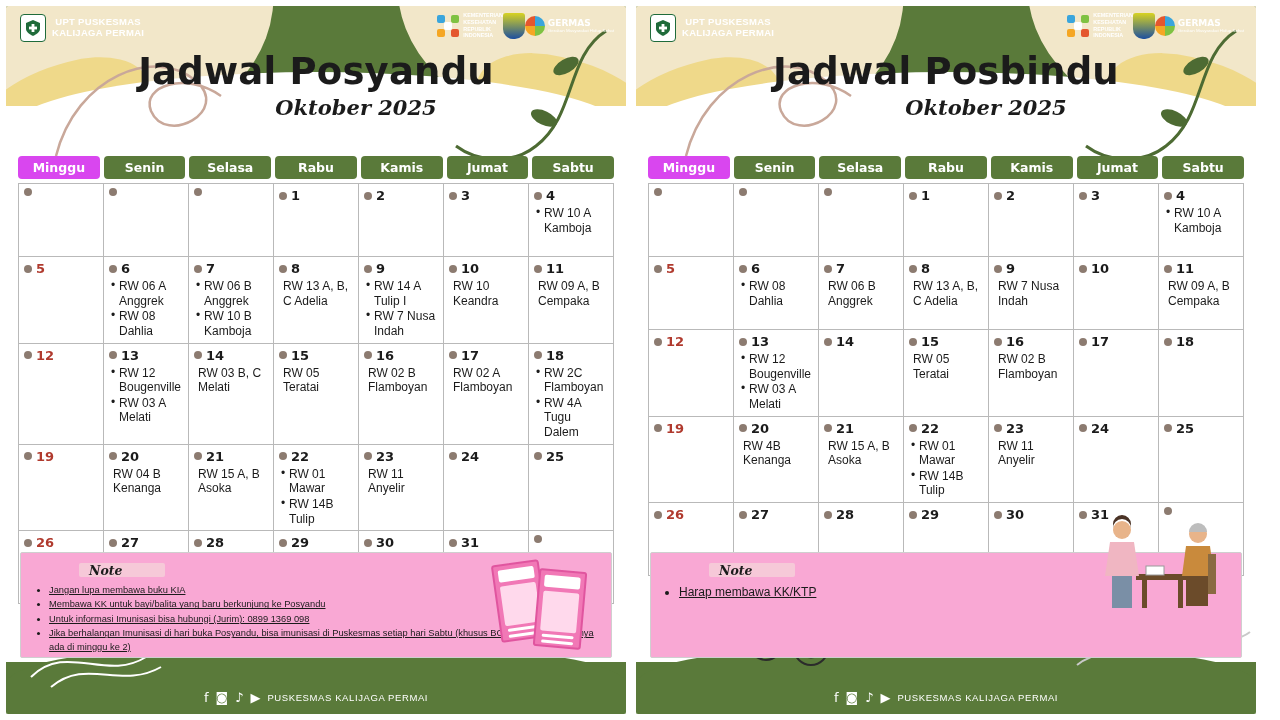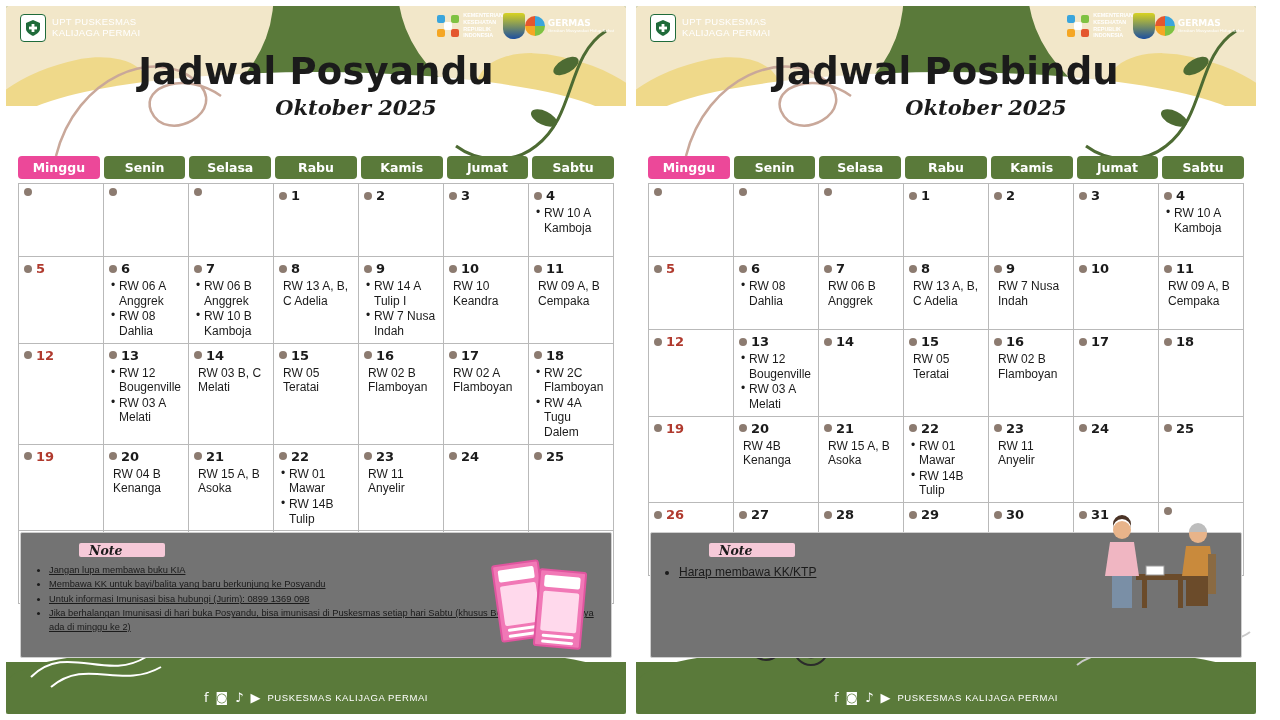--- a/index.html
+++ b/index.html
@@ -57,21 +57,21 @@
 
   
   .topbar { position:absolute; left:0; right:0; top:0; height:50px; z-index:6; }
   .brand { position:absolute; left:14px; top:8px; display:flex; align-items:center; gap:6px; }
   .brand-logo {
     width:26px; height:28px; background:#ffffff; border-radius:4px;
     display:flex; align-items:center; justify-content:center;
     border:1.5px solid #1f6b3a;
   }
   .brand-logo svg { display:block; }
-  .brand-text { color:#ffffff; font-size:9.5px; font-weight:normal; line-height:1.15; letter-spacing:.3px; }
+  .brand-text { color:#ffffff; font-size:9.5px; font-weight:bold; line-height:1.15; letter-spacing:.3px;text-align:center; }
   .logos { position:absolute; right:12px; top:6px; display:flex; align-items:center; }
   .logo-kemkes { display:flex; align-items:center; gap:4px; }
   .kemkes-mark { width:22px; height:22px; position:relative; }
   .kemkes-mark i { position:absolute; width:8px; height:8px; border-radius:2px; }
   .logo-cap { color:#ffffff; font-size:5.4px; line-height:1.25; font-weight:bold; }
   .logo-city { width:22px; height:26px; background:linear-gradient(#d8d321,#1c4fa0); border-radius:3px 3px 10px 10px; }
   .logo-germas { display:flex; align-items:center; gap:3px; }
   .germas-mark { width:20px; height:20px; border-radius:50%; background:conic-gradient(#3aa5dc 0 25%,#7fc242 0 50%,#f5a623 0 75%,#e4572e 0 100%); }
   .germas-text { color:#ffffff; font-size:9px; font-weight:bold; font-family:"DejaVu Sans", sans-serif; }
   .germas-sub { color:#ffffff; font-size:4.4px; line-height:1.2; }
@@ -89,41 +89,41 @@
   }
 
   
   .cal { position:absolute; left:12px; right:12px; top:150px; z-index:7; }
   .dow-row { display:grid; grid-template-columns:repeat(7,1fr); gap:4px; }
   .dow {
     height:23px; border-radius:4px; color:#ffffff;
     font-size:12.5px; font-weight:bold; display:flex; align-items:center; justify-content:center;
     font-family:"DejaVu Sans", sans-serif;
   }
-  .dow.sun { background:#ec4899; }
+  .dow.sun { background:#d946ef; }
   .dow.wd { background:#5a7a3a; }
   .grid { display:grid; grid-template-columns:repeat(7,1fr); margin-top:4px; border-left:1px solid #b9b9b9; border-top:1px solid #b9b9b9; background:#fff; }
   .cell {
     border-right:1px solid #b9b9b9; border-bottom:1px solid #b9b9b9;
     min-height:73px; padding:4px 5px 3px 5px; position:relative;
   }
   .cell .dnum-wrap { display:flex; align-items:center; gap:4px; }
   .dot { width:8px; height:8px; border-radius:50%; background:#8c7b70; flex:none; }
   .dnum { font-size:13px; font-weight:bold; color:#1b1b1b; font-family:"DejaVu Sans", sans-serif; }
   .cell.sunday .dnum { color:#b03a2e; }
   .ev { margin:3px 0 0 2px; padding:0; list-style:none; }
   .ev li { font-size:12px; line-height:1.22; color:#1b1b1b; margin-bottom:1px; padding-left:8px; position:relative; }
   .ev li:before { content:"•"; position:absolute; left:0; top:-1px; }
   .ev.plain li { padding-left:2px; }
   .ev.plain li:before { content:""; }
 
   
   .note-box {
-    position:absolute; left:14px; right:14px; bottom:56px; top:auto; height:126px;
-    background:#737373; border:1px solid #cfcfcf; border-radius:2px; z-index:7; padding:8px 12px 6px 12px;
+    position:absolute; left:14px; right:14px; bottom:56px; top:auto; height:106px;
+    background:#f9a8d4; border:1px solid #cfcfcf; border-radius:2px; z-index:7; padding:8px 12px 6px 12px;
   }
   .note-title-wrap { position:relative; display:inline-block; margin-left:56px; }
   .note-hl { position:absolute; left:-10px; top:2px; width:86px; height:14px; background:#f6c9d8; border-radius:2px; }
   .note-title {
     position:relative; font-family:"DejaVu Serif", serif; font-weight:bold; font-style:italic;
     font-size:12.5px; color:#1b1b1b;
   }
   .note-list { margin:5px 0 0 0; padding-left:16px; }
   .note-list li { font-size:9.3px; line-height:1.45; color:#1b1b1b; margin-bottom:1px;text-decoration:underline; }
   .note-list.big li { font-size:12px; font-weight:normal; }

